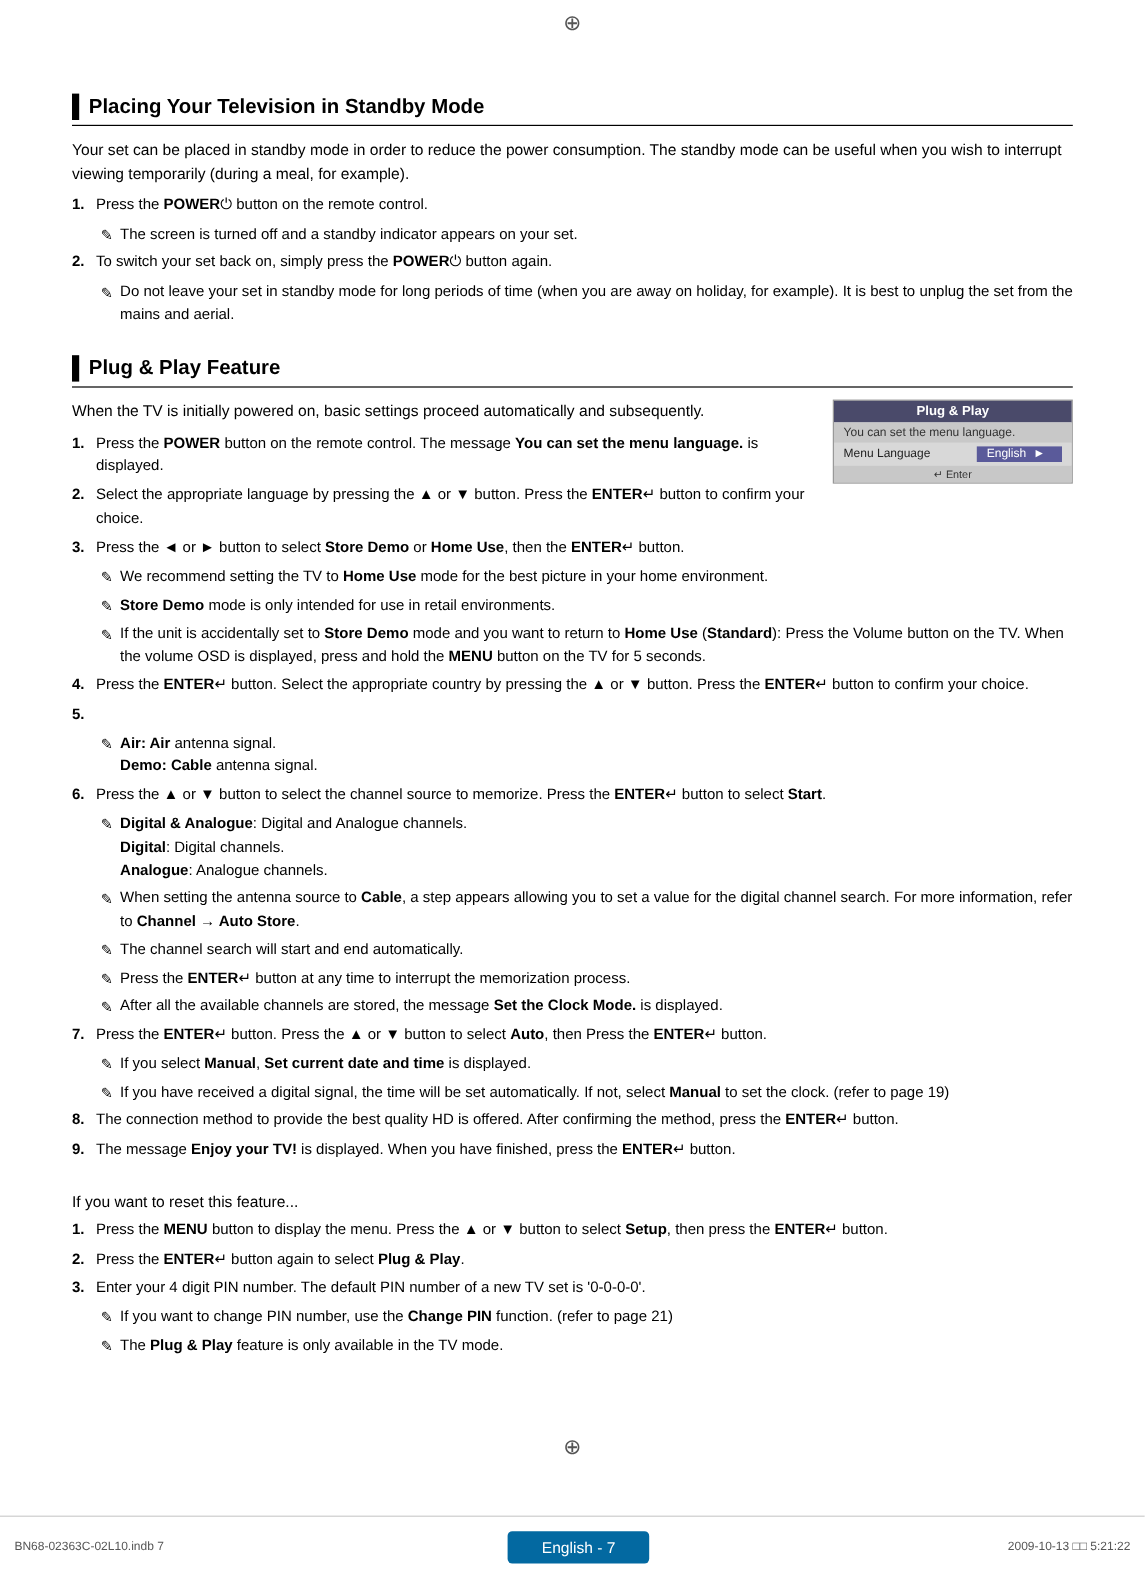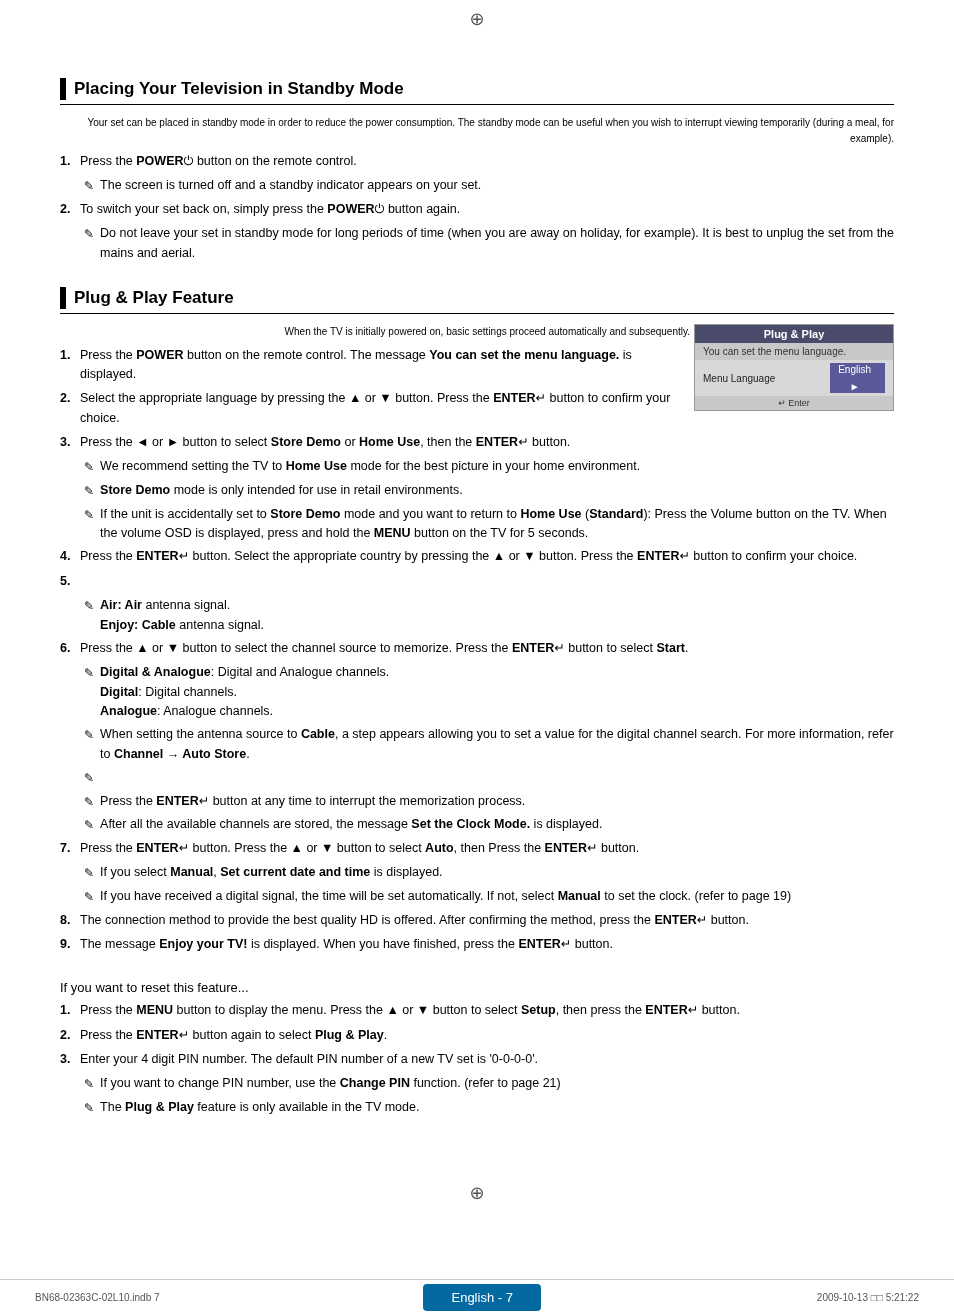--- a/index.html
+++ b/index.html
@@ -50,24 +50,23 @@
       margin-right: 8px;
       flex-shrink: 0;
     }
     .section-title {
       font-size: 17px;
       font-weight: bold;
     }
 
     
     .body-text {
-      font-size: 10px;
+      font-size: 13px;
       line-height: 1.55;
       margin-bottom: 6px;
-      text-align: right;
     }
 
     
     .numbered-item {
       display: flex;
       align-items: flex-start;
       margin-bottom: 5px;
       font-size: 12.5px;
       line-height: 1.55;
     }
@@ -140,45 +139,44 @@
       color: #222;
     }
     .pp-box-value {
       background: #5a5a9a;
       color: #fff;
       padding: 1px 14px 1px 8px;
       font-size: 10px;
       display: flex;
       align-items: center;
       gap: 6px;
-      flex-direction: column;
     }
     .pp-box-arrow {
       font-size: 10px;
       color: #fff;
     }
     .pp-box-enter {
       text-align: center;
       padding: 2px 8px;
       background: #c8c8c8;
       font-size: 9px;
       color: #333;
     }
 
     
     .footer {
       position: absolute;
       bottom: 0;
       left: 0;
       right: 0;
-      height: 36px;
+      height: 52px;
       display: flex;
       align-items: center;
       justify-content: space-between;
-      padding: 0 35px;
+      padding: 0 12px;
       border-top: 1px solid #ccc;
     }
     .footer-left {
       font-size: 10px;
       color: #555;
     }
     .footer-center {
       font-size: 13px;
       font-weight: normal;
       background: #0369a1;
@@ -292,37 +290,38 @@
     <div class="numbered-item">
       <span class="num">4.</span>
       <span>Press the <strong>ENTER</strong>↵ button. Select the appropriate country by pressing the ▲ or ▼ button. Press the <strong>ENTER</strong>↵ button to confirm your choice.</span>
     </div>
 
     <div class="numbered-item">
       <span class="num">5.</span>
     </div>
     <div class="note-item">
       <span class="note-icon">✎</span>
-      <span><strong>Air: Air</strong> antenna signal.<br><strong>Enjoy: Cable</strong> antenna signal.</span>
+      <span><strong>Air: Air</strong> antenna signal.<br><strong>Demo: Cable</strong> antenna signal.</span>
     </div>
 
     <div class="numbered-item">
       <span class="num">6.</span>
       <span>Press the ▲ or ▼ button to select the channel source to memorize. Press the <strong>ENTER</strong>↵ button to select <strong>Start</strong>.</span>
     </div>
     <div class="note-item">
       <span class="note-icon">✎</span>
       <span><strong>Digital &amp; Analogue</strong>: Digital and Analogue channels.<br><strong>Digital</strong>: Digital channels.<br><strong>Analogue</strong>: Analogue channels.</span>
     </div>
     <div class="note-item">
       <span class="note-icon">✎</span>
       <span>When setting the antenna source to <strong>Cable</strong>, a step appears allowing you to set a value for the digital channel search. For more information, refer to <strong>Channel → Auto Store</strong>.</span>
     </div>
     <div class="note-item">
       <span class="note-icon">✎</span>
+      <span>The channel search will start and end automatically.</span>
     </div>
     <div class="note-item">
       <span class="note-icon">✎</span>
       <span>Press the <strong>ENTER</strong>↵ button at any time to interrupt the memorization process.</span>
     </div>
     <div class="note-item">
       <span class="note-icon">✎</span>
       <span>After all the available channels are stored, the message <strong>Set the Clock Mode.</strong> is displayed.</span>
     </div>
 

